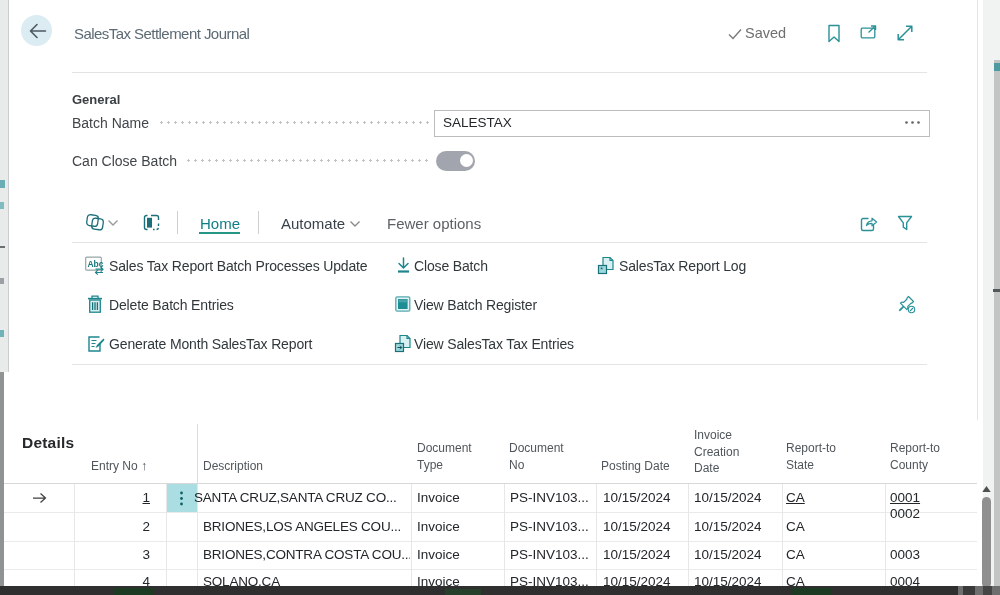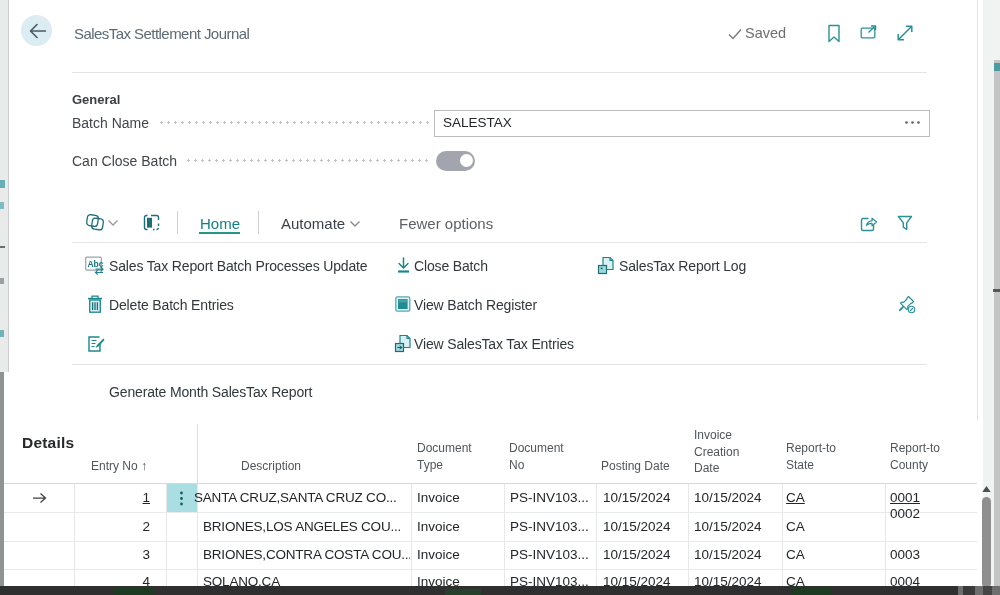--- a/index.html
+++ b/index.html
@@ -89,21 +89,21 @@
   <path d="M15.5 9.5v4c0 1.1-.9 2-2 2H10" stroke="#1c6e78" stroke-width="1.4" fill="none" stroke-dasharray="2.5 2"></path>
 </svg>
 <div class="vline" style="left:177px;top:211px;height:23px;background:#cfcfcf;"></div>
 <div class="abs" style="left:200px;top:215px;font-size:15px;color:#107e85;">Home</div>
 <div class="abs" style="left:199px;top:232px;width:41px;height:2px;background:#259585;"></div>
 <div class="vline" style="left:258px;top:211px;height:23px;background:#cfcfcf;"></div>
 <div class="abs" style="left:281px;top:215px;font-size:15px;color:#39424a;">Automate</div>
 <svg class="abs" style="left:349px;top:220px;" width="12" height="8" viewBox="0 0 12 8">
   <path d="M1.5 1.5l4.5 4.5 4.5-4.5" stroke="#8a8a8a" stroke-width="1.4" fill="none"></path>
 </svg>
-<div class="abs" style="left:387px;top:215px;font-size:15px;color:#5d6166;margin-left:12px;">Fewer options</div>
+<div class="abs" style="left:387px;top:215px;font-size:15px;color:#5d6166;">Fewer options</div>
 
 <svg class="abs" style="left:860px;top:215px;" width="18" height="17" viewBox="0 0 18 17">
   <path d="M8 3.5H3c-.8 0-1.5.7-1.5 1.5v9c0 .8.7 1.5 1.5 1.5h9c.8 0 1.5-.7 1.5-1.5V10" stroke="#2b9199" stroke-width="1.4" fill="none" stroke-linecap="round"></path>
   <path d="M6.5 10.5c.5-3 2.5-4.5 5.5-4.7V3.2L16.6 7 12 10.8V8.3c-2.6 0-4.3.7-5.5 2.2z" stroke="#2b9199" stroke-width="1.2" fill="none" stroke-linejoin="round"></path>
 </svg>
 <svg class="abs" style="left:897px;top:215px;" width="16" height="16" viewBox="0 0 16 16">
   <path d="M1.5 1.5h13L9.7 7.8v6.7l-3.4-2.3V7.8z" stroke="#2b9199" stroke-width="1.4" fill="none" stroke-linejoin="round"></path>
 </svg>
 
 <div class="hline" style="left:72px;top:242px;width:855px;"></div>
@@ -146,35 +146,35 @@
   <path d="M10.5 1.5l5 5-1.8 1.8-.6-.2-3.3 3.3c.3 1.2 0 2.4-.9 3.3l-3-3-4 4-.5-.5 4-4-3-3c.9-.9 2.1-1.2 3.3-.9l3.3-3.3-.2-.6z" stroke="#2b9199" stroke-width="1.2" fill="none" stroke-linejoin="round"></path>
   <circle cx="13.5" cy="14.5" r="3.2" fill="#fff" stroke="#2b9199" stroke-width="1.1"></circle>
   <path d="M12 16l3-3" stroke="#2b9199" stroke-width="1.1"></path>
 </svg>
 
 <svg class="abs" style="left:87px;top:335px;" width="18" height="18" viewBox="0 0 18 18">
   <path d="M12.5 2H2v14h11V9" stroke="#1d868d" stroke-width="1.4" fill="none"></path>
   <path d="M4.5 5.5h5 M4.5 8.5h4 M4.5 11.5h3" stroke="#1d868d" stroke-width="1.2"></path>
   <path d="M16.5 3.5L10 10l-1.5 3L11.5 11.5 17.5 5z" fill="#1d868d"></path>
 </svg>
-<div class="menuitem" style="left:109px;top:336px;margin-top:48px;">Generate Month SalesTax Report</div>
+<div class="menuitem" style="left:109px;top:336px;">Generate Month SalesTax Report</div>
 <svg class="abs" style="left:394px;top:334px;" width="19" height="19" viewBox="0 0 19 19">
   <path d="M6 1.5h7l3 3v9h-10z" fill="#d9f0f2" stroke="#1d868d" stroke-width="1.2"></path>
   <path d="M13 1.5v3h3" fill="none" stroke="#1d868d" stroke-width="1.2"></path>
   <rect x="1.5" y="9.5" width="8" height="8" fill="#9fd8dc" stroke="#17707a" stroke-width="1.2"></rect>
   <path d="M3.5 13.5h4m-1.5-1.8l1.8 1.8-1.8 1.8" stroke="#0d4f56" stroke-width="1" fill="none"></path>
 </svg>
 <div class="menuitem" style="left:414px;top:336px;">View SalesTax Tax Entries</div>
 
 <div class="hline" style="left:72px;top:364px;width:855px;"></div>
 
 <div class="abs" style="left:22px;top:386px;font-size:15.5px;letter-spacing:0.2px;font-weight:bold;color:#26282a;margin-top:48px;">Details</div>
 
 <div class="hdrcell" style="left:91px;top:458px;">Entry No <span style="font-size:12.5px;">↑</span></div>
-<div class="hdrcell" style="left:203px;top:458px;margin-left:38px;">Description</div>
+<div class="hdrcell" style="left:203px;top:458px;">Description</div>
 <div class="hdrcell" style="left:417px;top:440px;">Document<br>Type</div>
 <div class="hdrcell" style="left:509px;top:440px;">Document<br>No</div>
 <div class="hdrcell" style="left:601px;top:458px;">Posting Date</div>
 <div class="hdrcell" style="left:694px;top:427px;">Invoice<br>Creation<br>Date</div>
 <div class="hdrcell" style="left:786px;top:440px;">Report-to<br>State</div>
 <div class="hdrcell" style="left:890px;top:440px;">Report-to<br>County</div>
 
 <div class="vline" style="left:197px;top:424px;height:59px;background:#dddddd;"></div>
 
 <div class="hline" style="left:4px;top:483px;width:973px;background:#d7d8d8;"></div>

